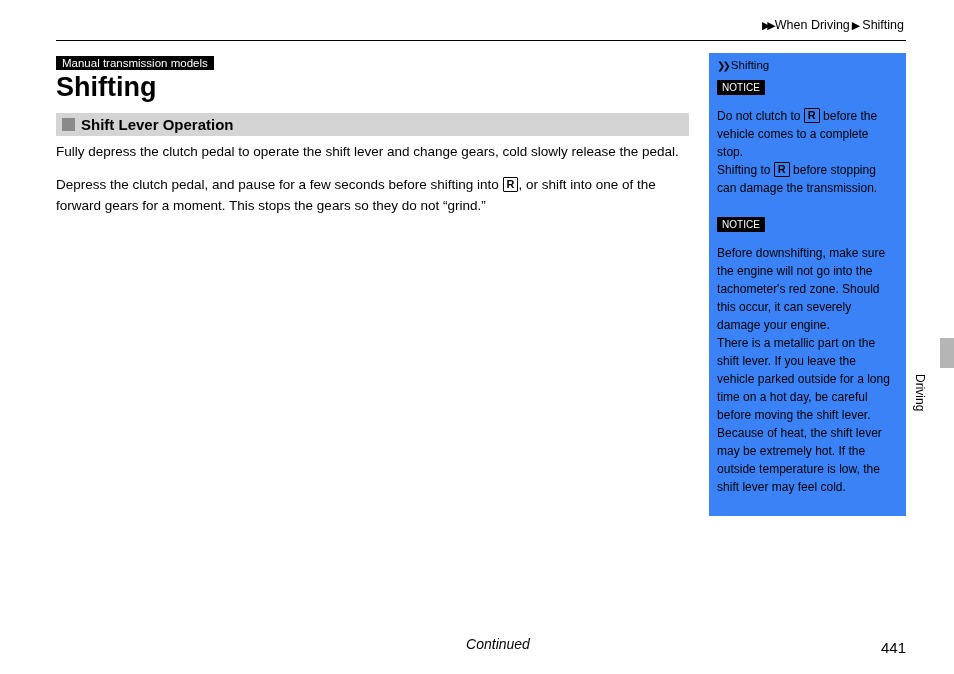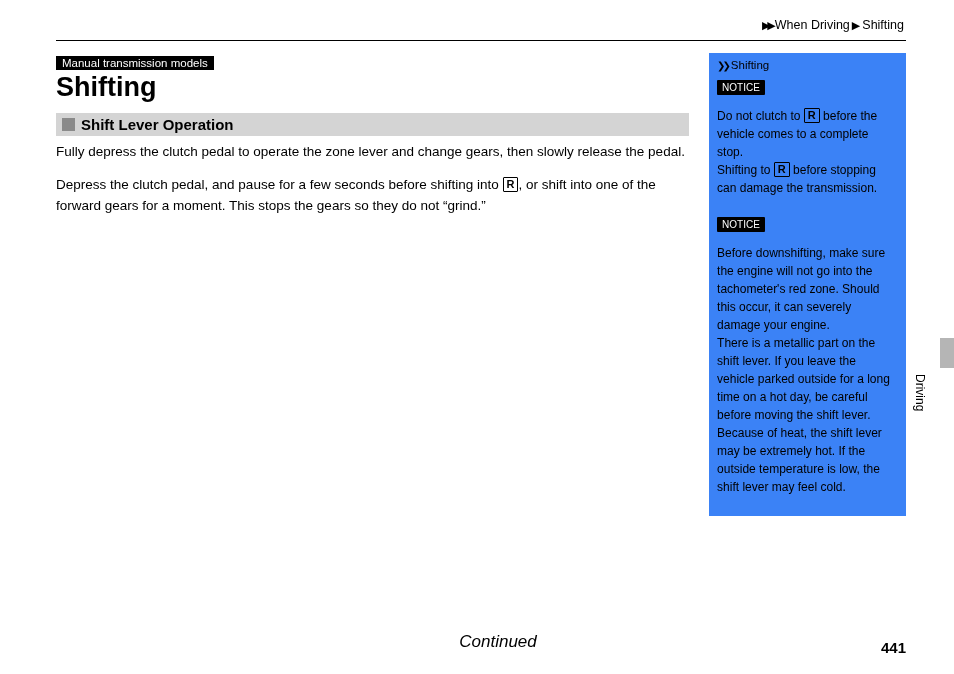--- a/index.html
+++ b/index.html
@@ -38,23 +38,23 @@
   }
   .side-head { font-size: 11.5px; margin-bottom: 4px; }
   .side-chev { font-size: 10px; letter-spacing: -3px; margin-right: 3px; }
   .notice {
     display: inline-block; background: #000; color: #fff;
     font-size: 10px; padding: 0 5px; margin-bottom: 12px; border-radius: 1px;
   }
   .side p { margin-bottom: 10px; }
   .continued {
     position: absolute; bottom: 22px; width: 100%; left: 0;
-    text-align: center; font-style: italic; font-size: 17px; padding-left: 42px;
+    text-align: center; font-style: italic; font-size: 14px; padding-left: 42px;
   }
-  .pagenum { position: absolute; right: 48px; bottom: 18px; font-size: 15px; font-weight: 700; }
+  .pagenum { position: absolute; right: 48px; bottom: 18px; font-size: 15px; font-weight: 400; }
   .edge-tab {
     position: absolute; right: 0; top: 338px; width: 14px; height: 30px; background: #b5b5b5;
   }
   .edge-label {
     position: absolute; right: 27px; top: 380px;
     writing-mode: vertical-rl; font-size: 12px; transform: translateY(-6px);
   }
 </style>
 </head>
 <body>
@@ -67,21 +67,21 @@
 
   <div class="cols">
     <div class="main">
       <div class="tag">Manual transmission models</div>
       <div class="h1">Shifting</div>
       <div class="h2-bar">
         <span class="sq"></span>
         <span class="h2-text">Shift Lever Operation</span>
       </div>
       <div class="body">
-        <p>Fully depress the clutch pedal to operate the zone lever and change gears, then slowly release the pedal.</p>
+        <p>Fully depress the clutch pedal to operate the shift lever and change gears, cold slowly release the pedal.</p>
         <p>
           <span>Depress the clutch pedal, and pause for a few seconds before shifting into </span><span class="gear">R</span><span>, or shift into one of the forward gears for a moment. This stops the gears so they do not “grind.”</span>
         </p>
       </div>
     </div>
 
     <div class="side">
       <div class="side-head">
         <span class="side-chev">❯❯</span><span>Shifting</span>
       </div>

